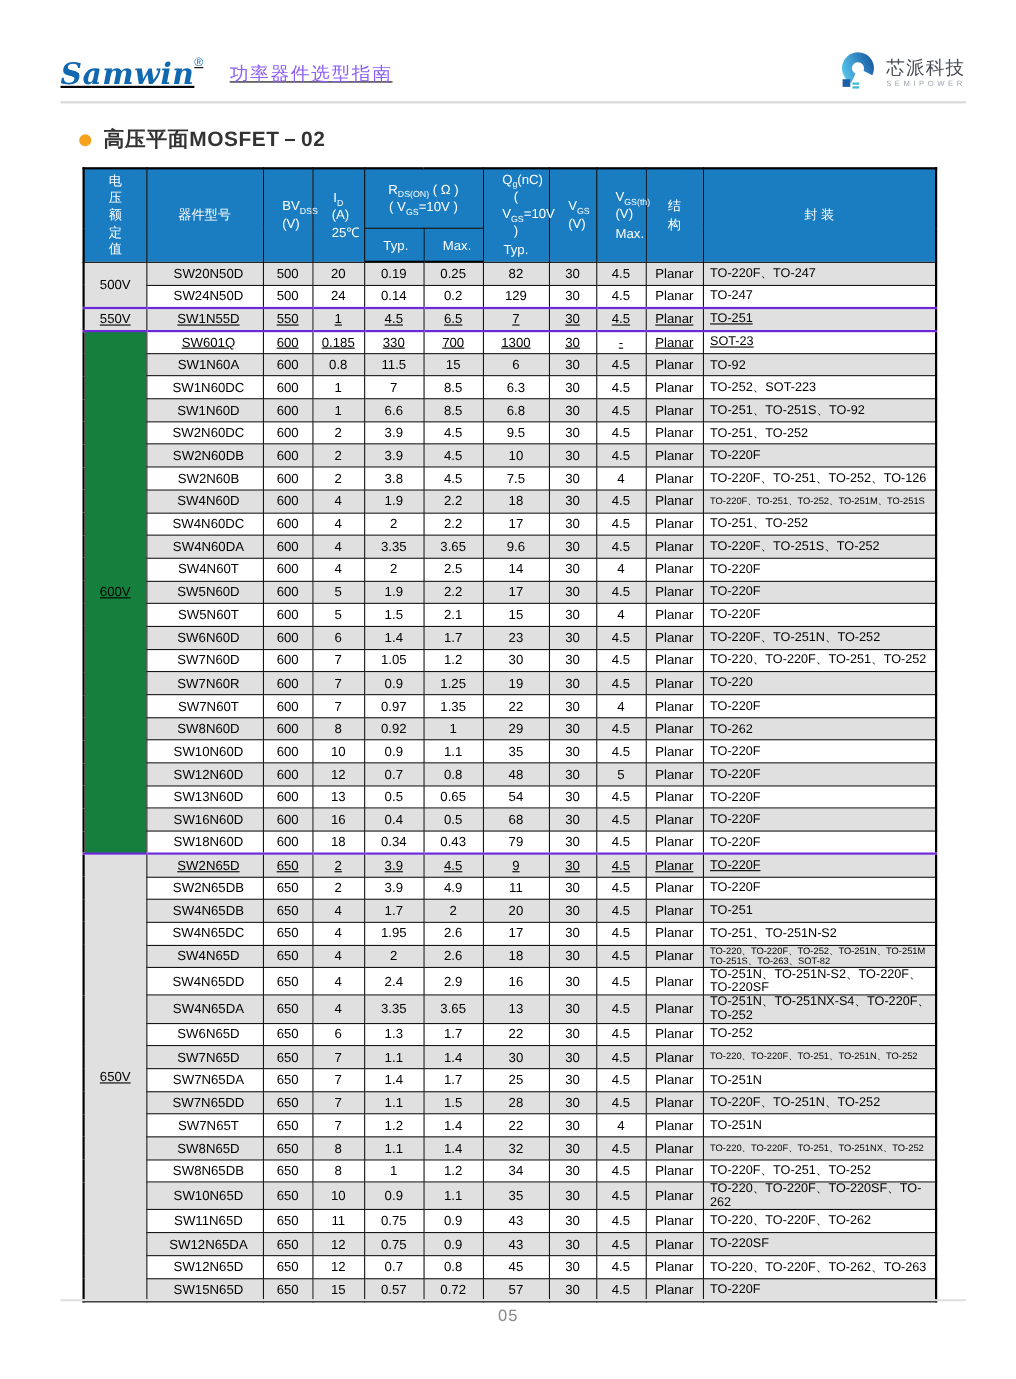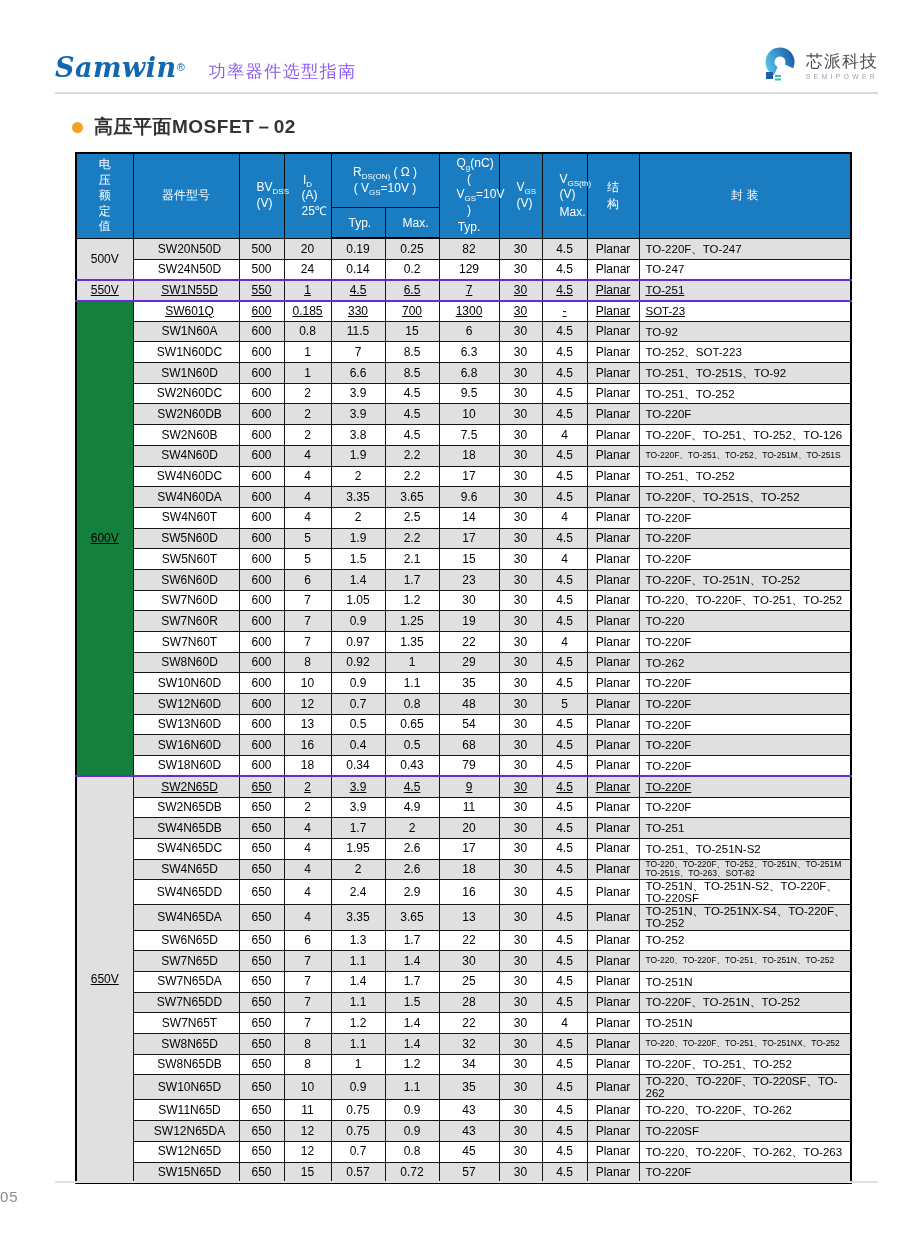--- a/index.html
+++ b/index.html
@@ -4,27 +4,27 @@
 <style>
   * { margin:0; padding:0; box-sizing:border-box; }
   body { background:#fff; }
   .page { position:relative; width:924px; height:1254px; background:#ffffff;
           font-family:"Liberation Sans", sans-serif; overflow:hidden; }
 
   
   .topbar { position:absolute; left:55px; right:46px; top:48px; height:46px;
             display:flex; align-items:center; justify-content:space-between;
             border-bottom:2px solid #d9d9d9; padding-bottom:6px; }
-  .brand { display:flex; align-items:flex-end; }
+  .brand { display:flex; align-items:center;text-decoration:underline; }
   .brand-name { font-family:"DejaVu Serif", serif; font-style:italic; font-weight:bold;
                 font-size:27px; color:#1068b0; letter-spacing:0.5px; }
   .brand-reg { font-size:11px; color:#1068b0; vertical-align:super; position:relative; top:-10px; }
   .brand-sub { font-size:17px; color:#8b5cf6; margin-left:24px; letter-spacing:1.5px; }
   .corp { display:flex; align-items:center; gap:7px; }
-  .corp-text { display:flex; flex-direction:column; line-height:1.05;align-items:flex-end; }
+  .corp-text { display:flex; flex-direction:column; line-height:1.05; }
   .corp-cn { font-size:17px; color:#4a4f55; letter-spacing:1px; }
   .corp-en { font-size:7px; color:#9aa4ab; letter-spacing:3.2px; margin-top:2px; }
 
   
   .section { position:absolute; left:72px; top:114px; display:flex; align-items:center; }
   .bullet { width:11px; height:11px; border-radius:50%; background:#f5a21f; margin-right:11px; }
   .section-title { font-size:19px; font-weight:bold; color:#333; letter-spacing:0.5px; }
 
   
   table.mos { position:absolute; left:75px; top:152px; width:775px;
@@ -41,21 +41,21 @@
        height:20.7px; padding:0; overflow:hidden; white-space:nowrap; line-height:1.05; }
   tr.stripe td { background:#e0e0e0; }
   td.vcell { background:#15803d; font-size:12px; }
   tr.group-start td { border-top:2px solid #6d28d9;text-decoration:underline; }
   td.pcell { text-align:center; padding-left:7px; }
   td.kcell { text-align:left; padding-left:6px; white-space:pre-line; font-size:11.5px; }
   td.kcell.small { font-size:8.5px; line-height:1.15; letter-spacing:0; }
 
   
   .footline { position:absolute; left:55px; right:46px; top:1181px; border-top:2px solid #e1e1e1; }
-  .pagenum { position:absolute; top:1188px; left:0; width:100%; 
+  .pagenum { position:absolute; top:1188px; left:0; width:100%; text-align:center;
              color:#8a8a8a; font-size:15px; letter-spacing:1px; }
 </style>
 </head>
 <body>
 
 <div class="page">
 
   <div class="topbar">
     <div class="brand">
       <span class="brand-name">Samwin</span>

